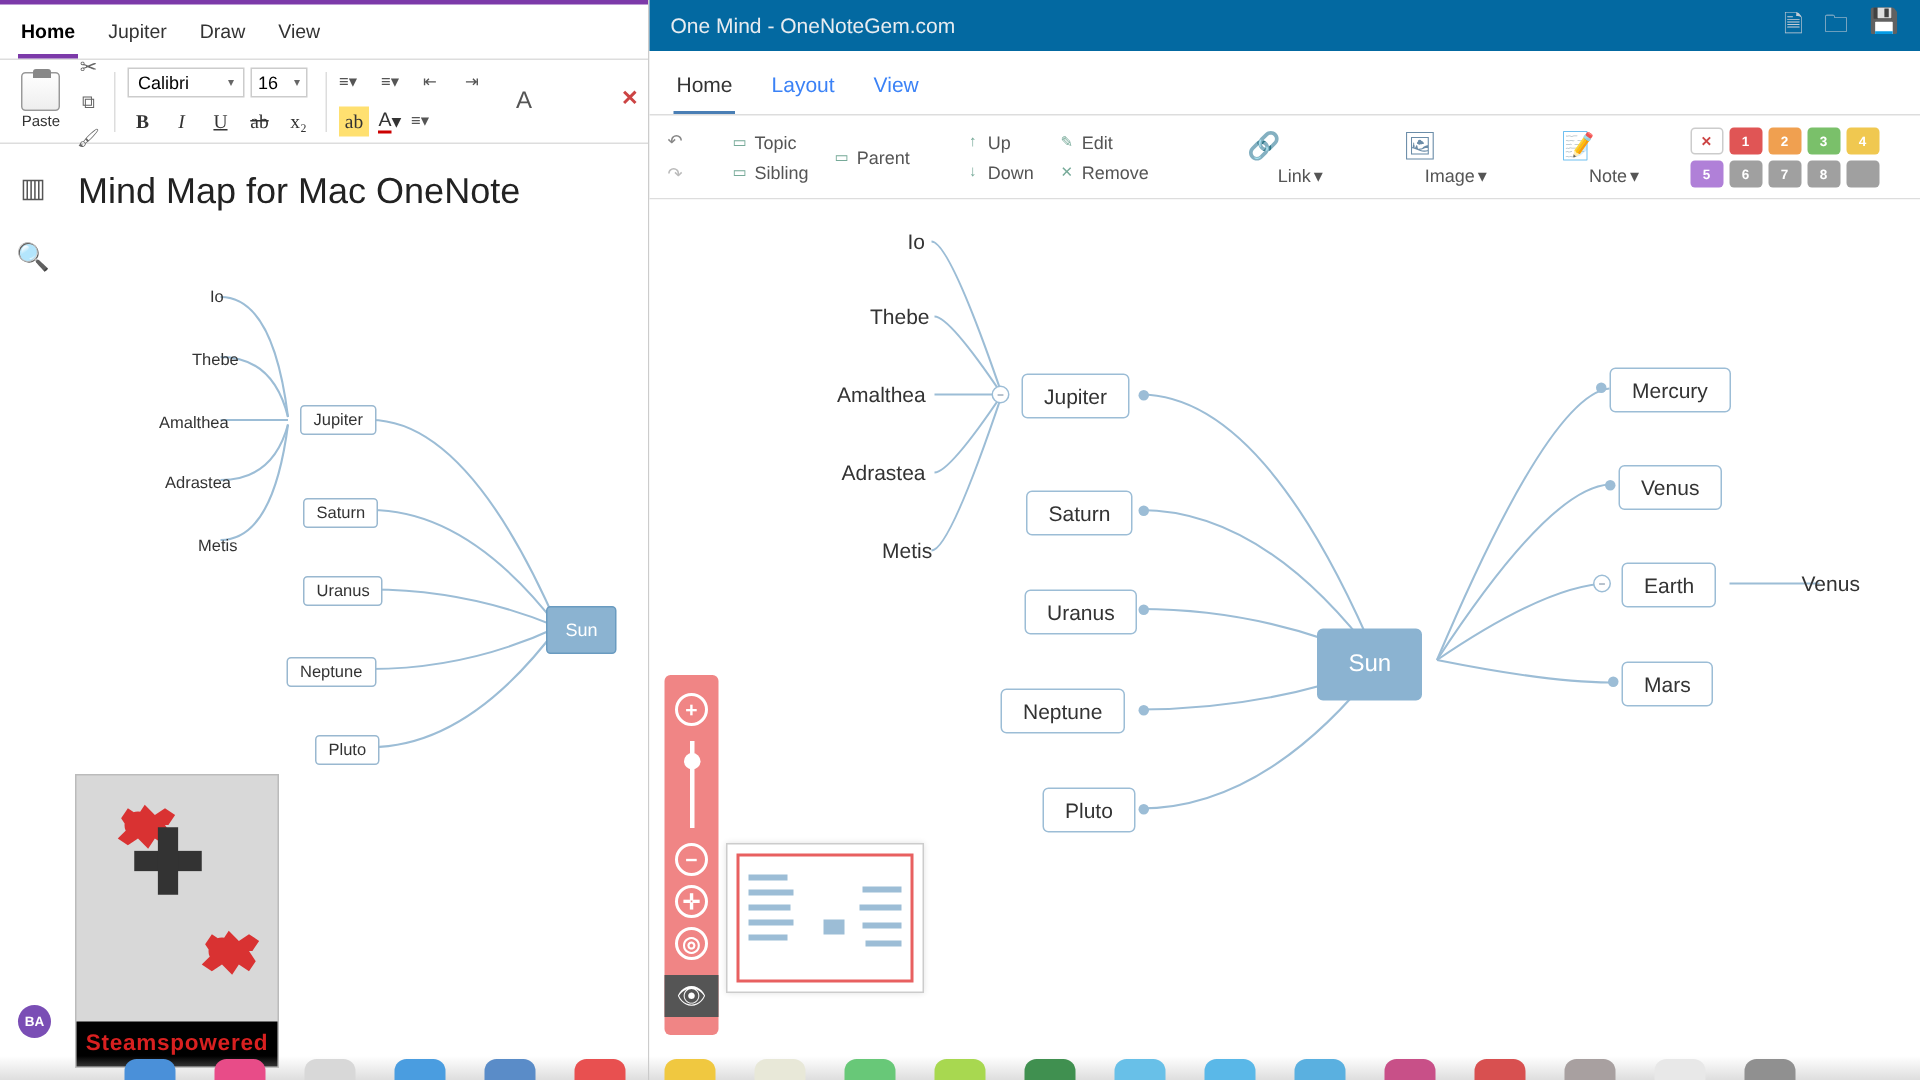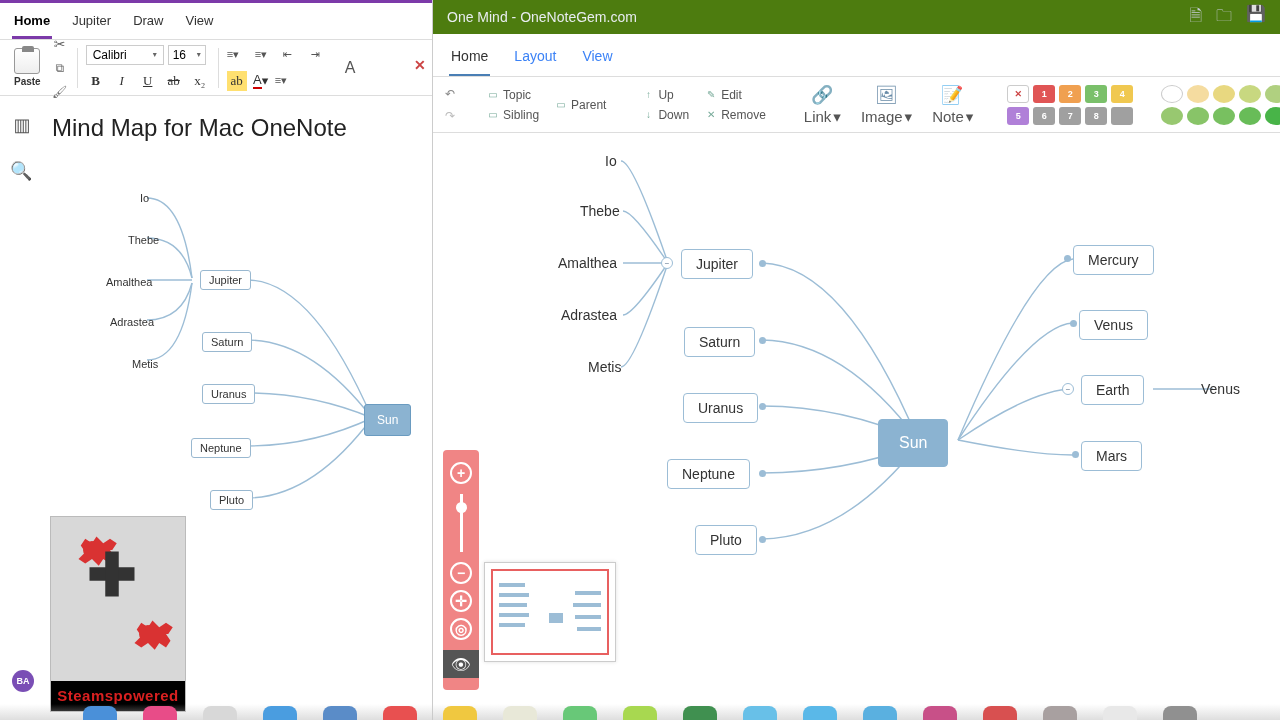--- a/index.html
+++ b/index.html
@@ -5,21 +5,21 @@
 * { margin: 0; padding: 0; box-sizing: border-box; font-family: -apple-system, BlinkMacSystemFont, "Segoe UI", sans-serif; }
 body { width: 1280px; height: 720px; overflow: hidden; background: #f5f5f5; position: relative; }
 
 
 .onenote-panel { position: absolute; left: 0; top: 0; width: 433px; height: 720px; background: #fff; border-right: 1px solid #ccc; }
 .onenote-tabs { display: flex; gap: 18px; padding: 6px 12px 0; border-bottom: 1px solid #ddd; border-top: 3px solid #7c3aa9; }
 .onenote-tab { font-size: 13px; padding: 4px 2px 8px; cursor: pointer; color: #333; }
 .onenote-tab.active { font-weight: 600; color: #000; border-bottom: 3px solid #7c3aa9; }
 
 .onenote-toolbar { display: flex; align-items: center; padding: 6px 8px; border-bottom: 1px solid #ddd; gap: 4px; height: 56px; }
-.paste-btn { display: flex; flex-direction: column; align-items: center; gap: 2px; padding: 2px 6px; font-weight: bold; }
+.paste-btn { display: flex; flex-direction: column; align-items: flex-end; gap: 2px; padding: 2px 6px; }
 .paste-icon { width: 26px; height: 26px; border: 1px solid #999; border-radius: 3px; background: linear-gradient(#fff, #eee); position: relative; }
 .paste-icon::before { content: ""; position: absolute; top: -3px; left: 7px; width: 12px; height: 6px; background: #888; border-radius: 2px 2px 0 0; }
 .paste-label { font-size: 10px; color: #333; }
 .tb-sep { width: 1px; height: 40px; background: #ddd; margin: 0 4px; }
 .tb-icon { width: 18px; height: 18px; color: #666; display:flex; align-items:center; justify-content:center; font-size:12px;}
 .scissors { font-size: 14px; }
 .font-select { border: 1px solid #ccc; padding: 2px 6px; font-size: 12px; width: 78px; background:#fff; display:flex; align-items:center; justify-content:space-between;}
 .size-select { border: 1px solid #ccc; padding: 2px 4px; font-size: 12px; width: 38px; background:#fff; display:flex; align-items:center; justify-content:space-between;}
 .caret { font-size: 8px; color: #666; }
 .fmt-group { display: flex; gap: 6px; }
@@ -36,34 +36,34 @@
 .page-title { font-size: 24px; font-weight: 400; color: #222; margin-bottom: 6px; }
 .page-meta { font-size: 12px; color: #777; display:flex; gap: 28px; margin-bottom: 18px;}
 
 .mini-map { position: relative; width: 340px; height: 380px; font-size: 11px; color: #333; }
 .mini-node { position: absolute; border: 1px solid #99b8d0; border-radius: 3px; padding: 3px 8px; background: #fff; }
 .mini-node.central { background: #8bb3d1; color: #fff; border-color:#6a9bc0; padding: 8px 12px; font-size:12px;}
 .mini-leaf { position: absolute; font-size: 11px; }
 
 
 .onemind-panel { position: absolute; left: 433px; top: 0; width: 847px; height: 720px; background: #fff; }
-.onemind-titlebar { height: 34px; background: #4d7c0f; color: #e8ecf0; display: flex; align-items: center; padding: 0 14px; font-size: 14px; justify-content: space-between; }
+.onemind-titlebar { height: 34px; background: #0369a1; color: #e8ecf0; display: flex; align-items: center; padding: 0 14px; font-size: 14px; justify-content: space-between; }
 .titlebar-icons { display:flex; gap: 14px; font-size: 16px; color: #c5ccd5;}
 .onemind-tabs { display: flex; gap: 22px; padding: 8px 16px 0; border-bottom: 1px solid #ddd; }
 .onemind-tab { font-size: 14px; padding: 6px 2px 10px; cursor: pointer; color: #3b82f6; }
 .onemind-tab.active { color: #333; border-bottom: 2px solid #4a7fb5; }
 
 .onemind-ribbon { display: flex; align-items: center; padding: 6px 12px; border-bottom: 1px solid #ddd; gap: 8px; height: 56px; font-size: 12px; color:#555;}
 .ribbon-group { display: flex; flex-direction: column; gap: 4px; }
 .ribbon-item { display: flex; align-items: center; gap: 4px; padding: 1px 4px; }
 .ribbon-ico { width: 12px; height: 12px; display:inline-flex; align-items:center; justify-content:center; color:#7a9; font-size:10px;}
 .ribbon-sep { width: 1px; height: 40px; background: #ddd; margin: 0 6px; }
 .big-ribbon { display: flex; flex-direction: column; align-items: center; gap: 2px; padding: 0 6px;}
 .big-ribbon-ico { width: 28px; height: 22px; display:flex; align-items:center; justify-content:center; font-size:18px; color:#6a8ca8;}
-.big-ribbon-label { font-size: 15px; display:flex; align-items:center; gap:2px;}
+.big-ribbon-label { font-size: 12px; display:flex; align-items:center; gap:2px;margin-left:48px;}
 
 .color-grid { display: grid; grid-template-columns: repeat(5, 22px); gap: 4px; }
 .color-cell { width: 22px; height: 18px; border-radius: 3px; display:flex; align-items:center; justify-content:center; font-size:9px; color:#fff; font-weight:bold;}
 .shape-grid { display: grid; grid-template-columns: repeat(5, 22px); gap: 4px; }
 .shape-cell { width: 22px; height: 18px; border-radius: 50%; }
 
 .onemind-canvas { position: relative; width: 100%; height: calc(100% - 124px); background: #fff; overflow:hidden;}
 .node { position: absolute; border: 1.5px solid #9cbdd6; border-radius: 4px; padding: 6px 14px; background: #fff; font-size: 14px; color: #333; }
 .node.central { background: #8bb3d1; color: #fff; border-color: #8bb3d1; padding: 14px 20px; font-size: 16px; }
 .leaf { position: absolute; font-size: 14px; color: #333; }

